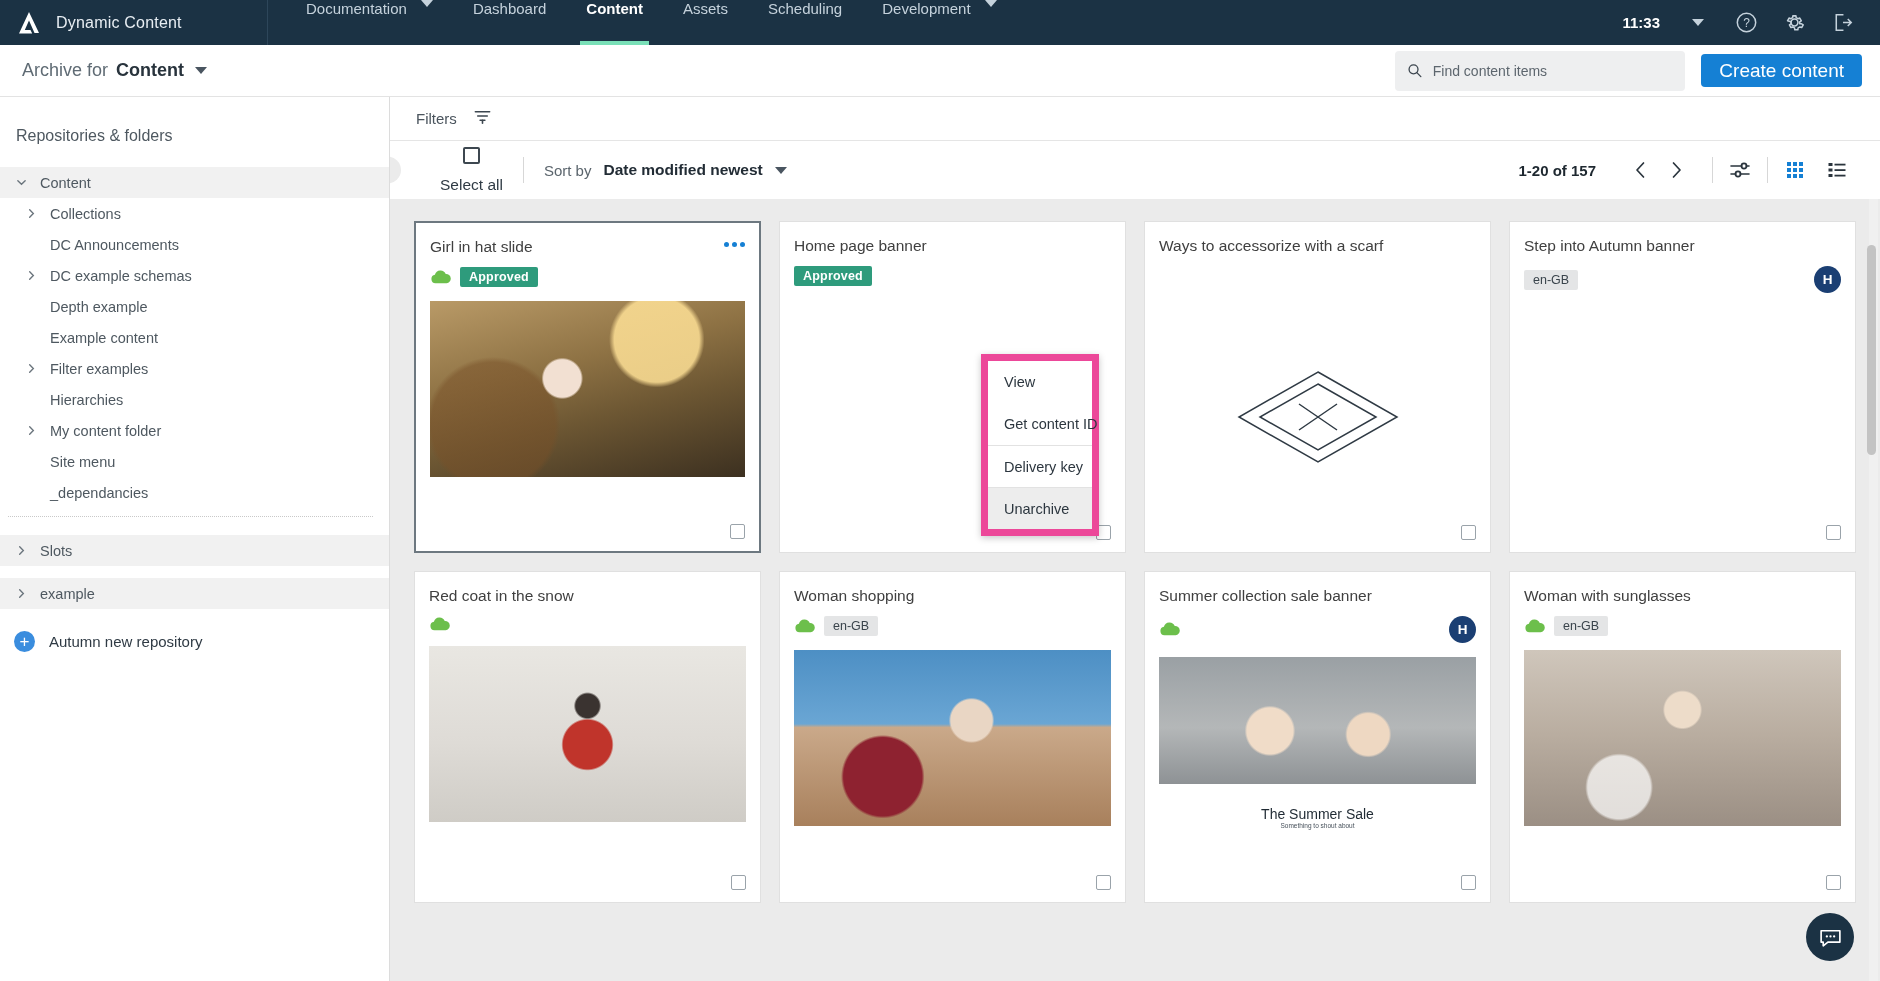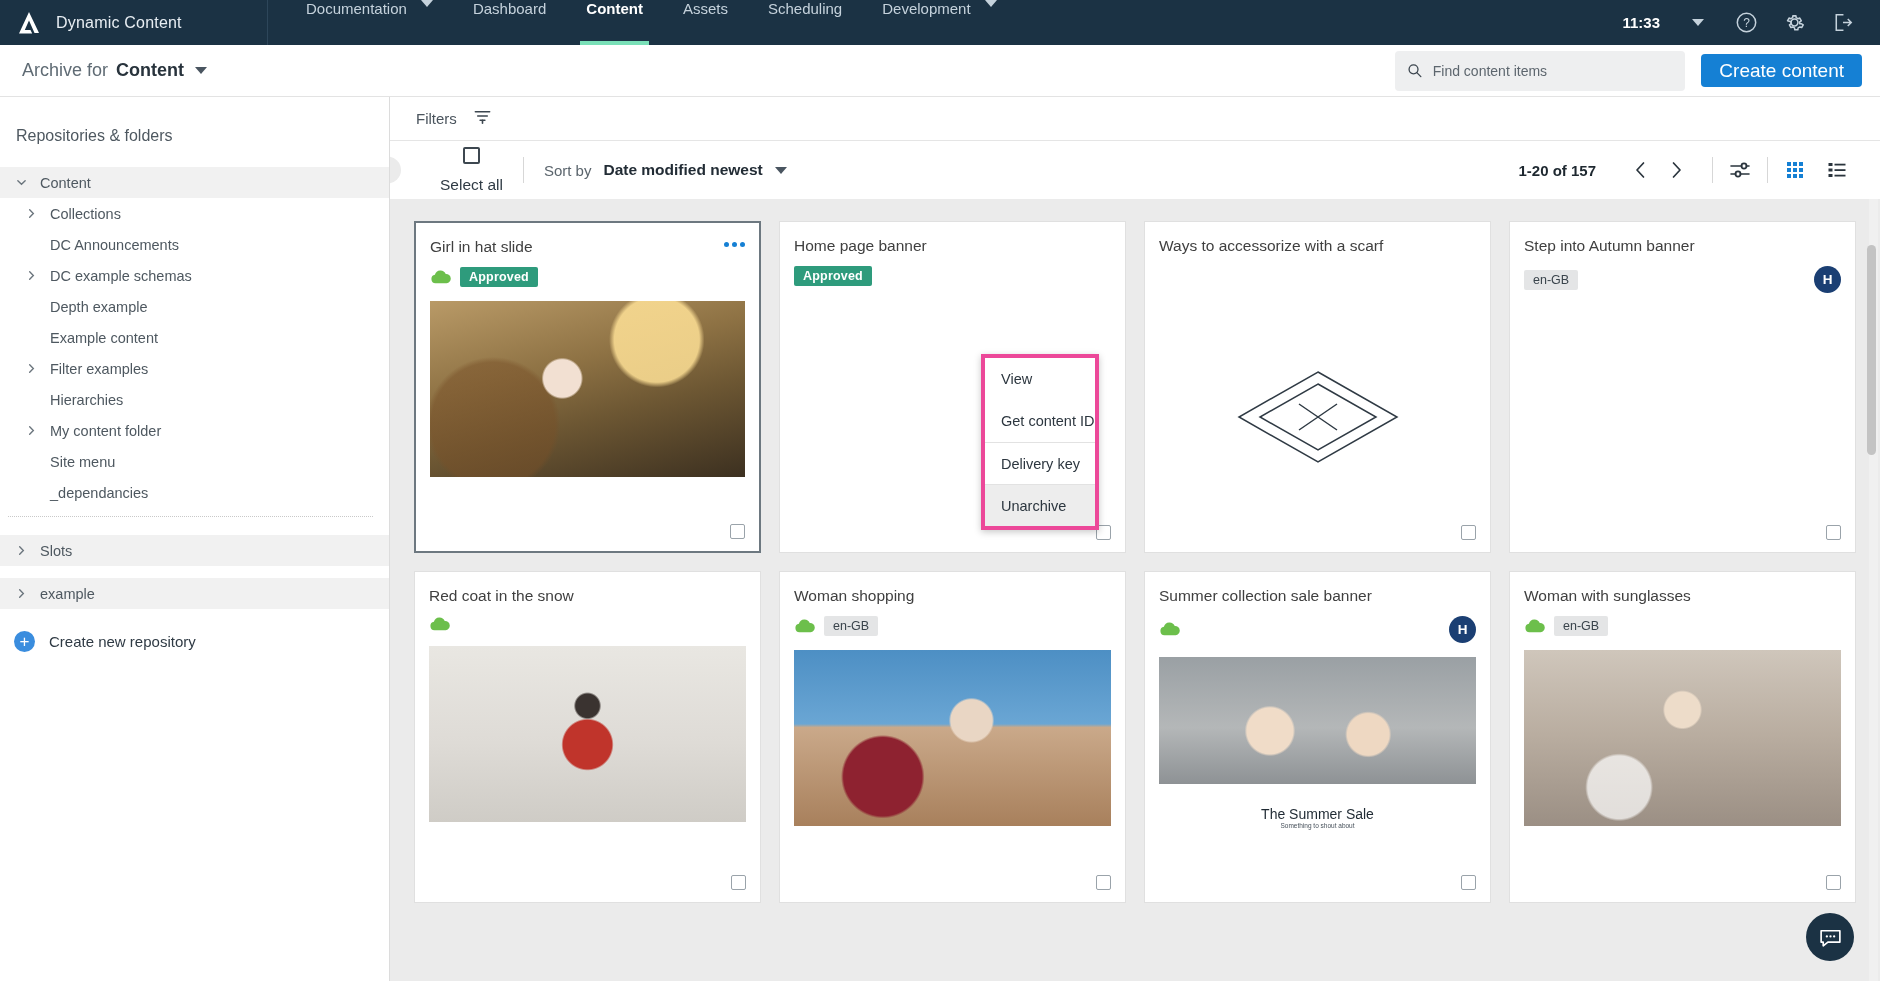--- a/index.html
+++ b/index.html
@@ -202,21 +202,21 @@
   }
   .card-checkbox {
     position: absolute; right: 14px; bottom: 12px;
     width: 15px; height: 15px; border: 1.6px solid #9aa3aa; border-radius: 2px;
     cursor: pointer;
   }
 
   
   .ctx-menu {
     position: absolute; left: 591px; top: 257px; width: 118px;
-    background: #fff; border: 4px solid #ec4899;
+    background: #fff; border: 7px solid #ec4899;
     box-shadow: 0 2px 7px rgba(0,0,0,.22); z-index: 100;
   }
   .ctx-item {
     height: 42px; display: flex; align-items: center; padding-left: 16px;
     font-size: 14.5px; color: #2c363f; cursor: pointer; white-space: nowrap;
   }
   .ctx-item.sep-top { border-top: 1px solid #e2e2e2; }
   .ctx-item.hover { background: #ededed; }
 
   
@@ -456,21 +456,21 @@
       <span class="chev">
         <svg width="11" height="11" viewBox="0 0 12 12" aria-hidden="true">
             <path d="M4 2l4 4-4 4" fill="none" stroke="#6b757d" stroke-width="1.5" stroke-linecap="round"></path>
           </svg>
       </span>
       <span class="label">example</span>
     </div>
 
     <div class="create-repo">
       <span class="plus-circle">+</span>
-      <span class="label">Create new repository</span>
+      <span class="label">Autumn new repository</span>
     </div>
   </aside>
 
   <section class="main">
 
     <div class="filters-bar">
       <span class="txt">Filters</span>
       <span>
         <svg width="19" height="19" viewBox="0 0 20 20" aria-hidden="true">
           <path d="M2.5 5h15M5 9.5h10M7.5 14h5" stroke="#3c464f" stroke-width="1.7" stroke-linecap="round"></path>

